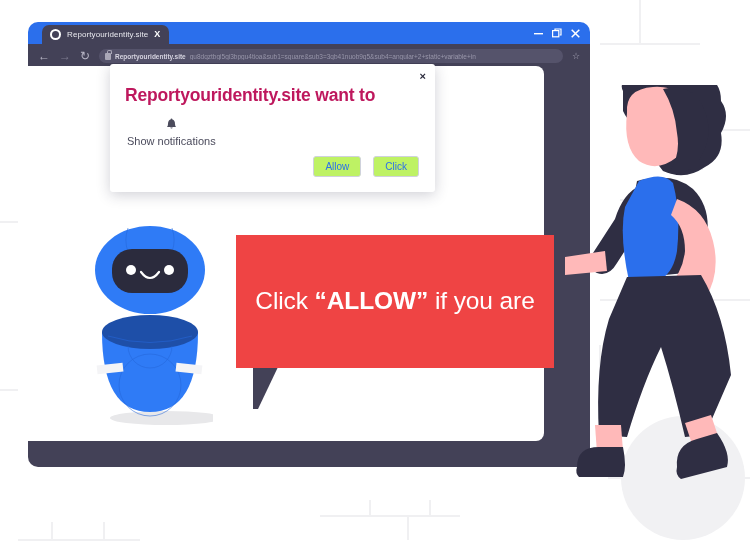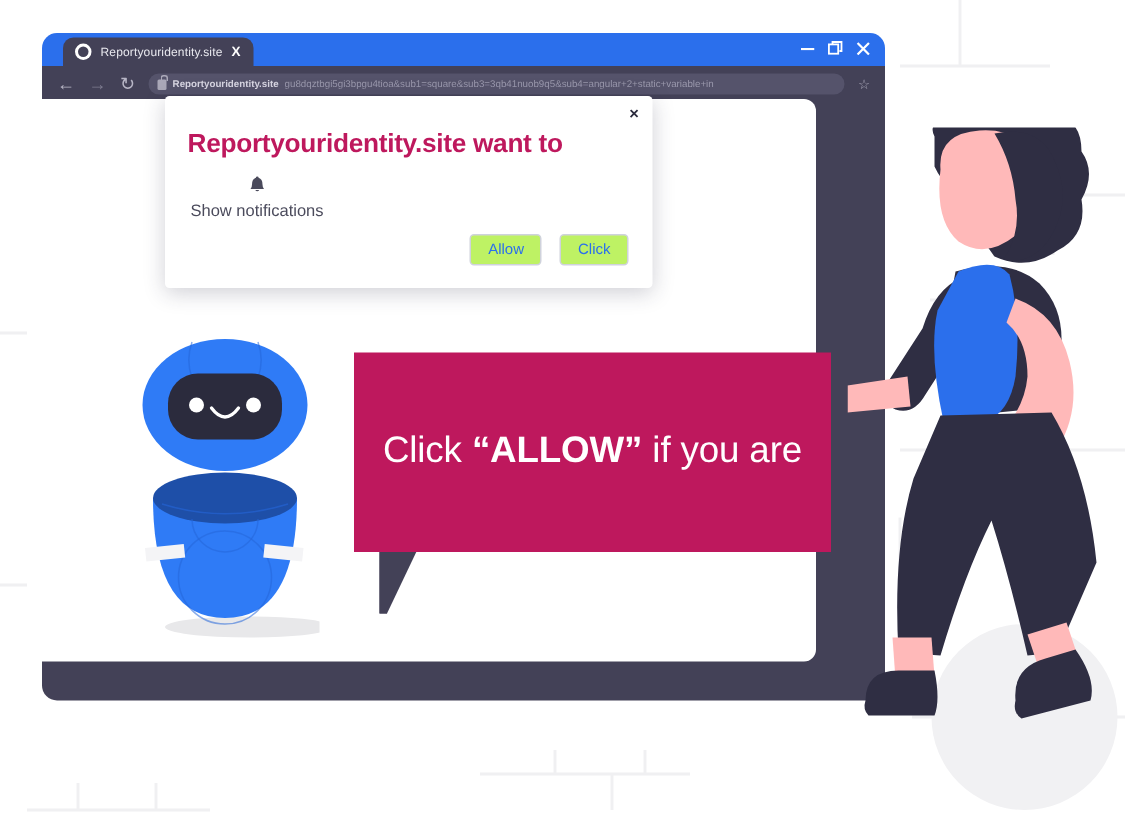--- a/index.html
+++ b/index.html
@@ -268,21 +268,21 @@
     line-height: 1.1;
   }
 
   
   #speech-bubble {
     position: absolute;
     left: 236px;
     top: 235px;
     width: 318px;
     height: 133px;
-    background: #be185d;
+    background: #ef4444;
     z-index: 12;
     display: flex;
     align-items: center;
     justify-content: center;
   }
   #speech-bubble-tail {
     position: absolute;
     left: 253px;
     top: 367px;
     width: 0;

